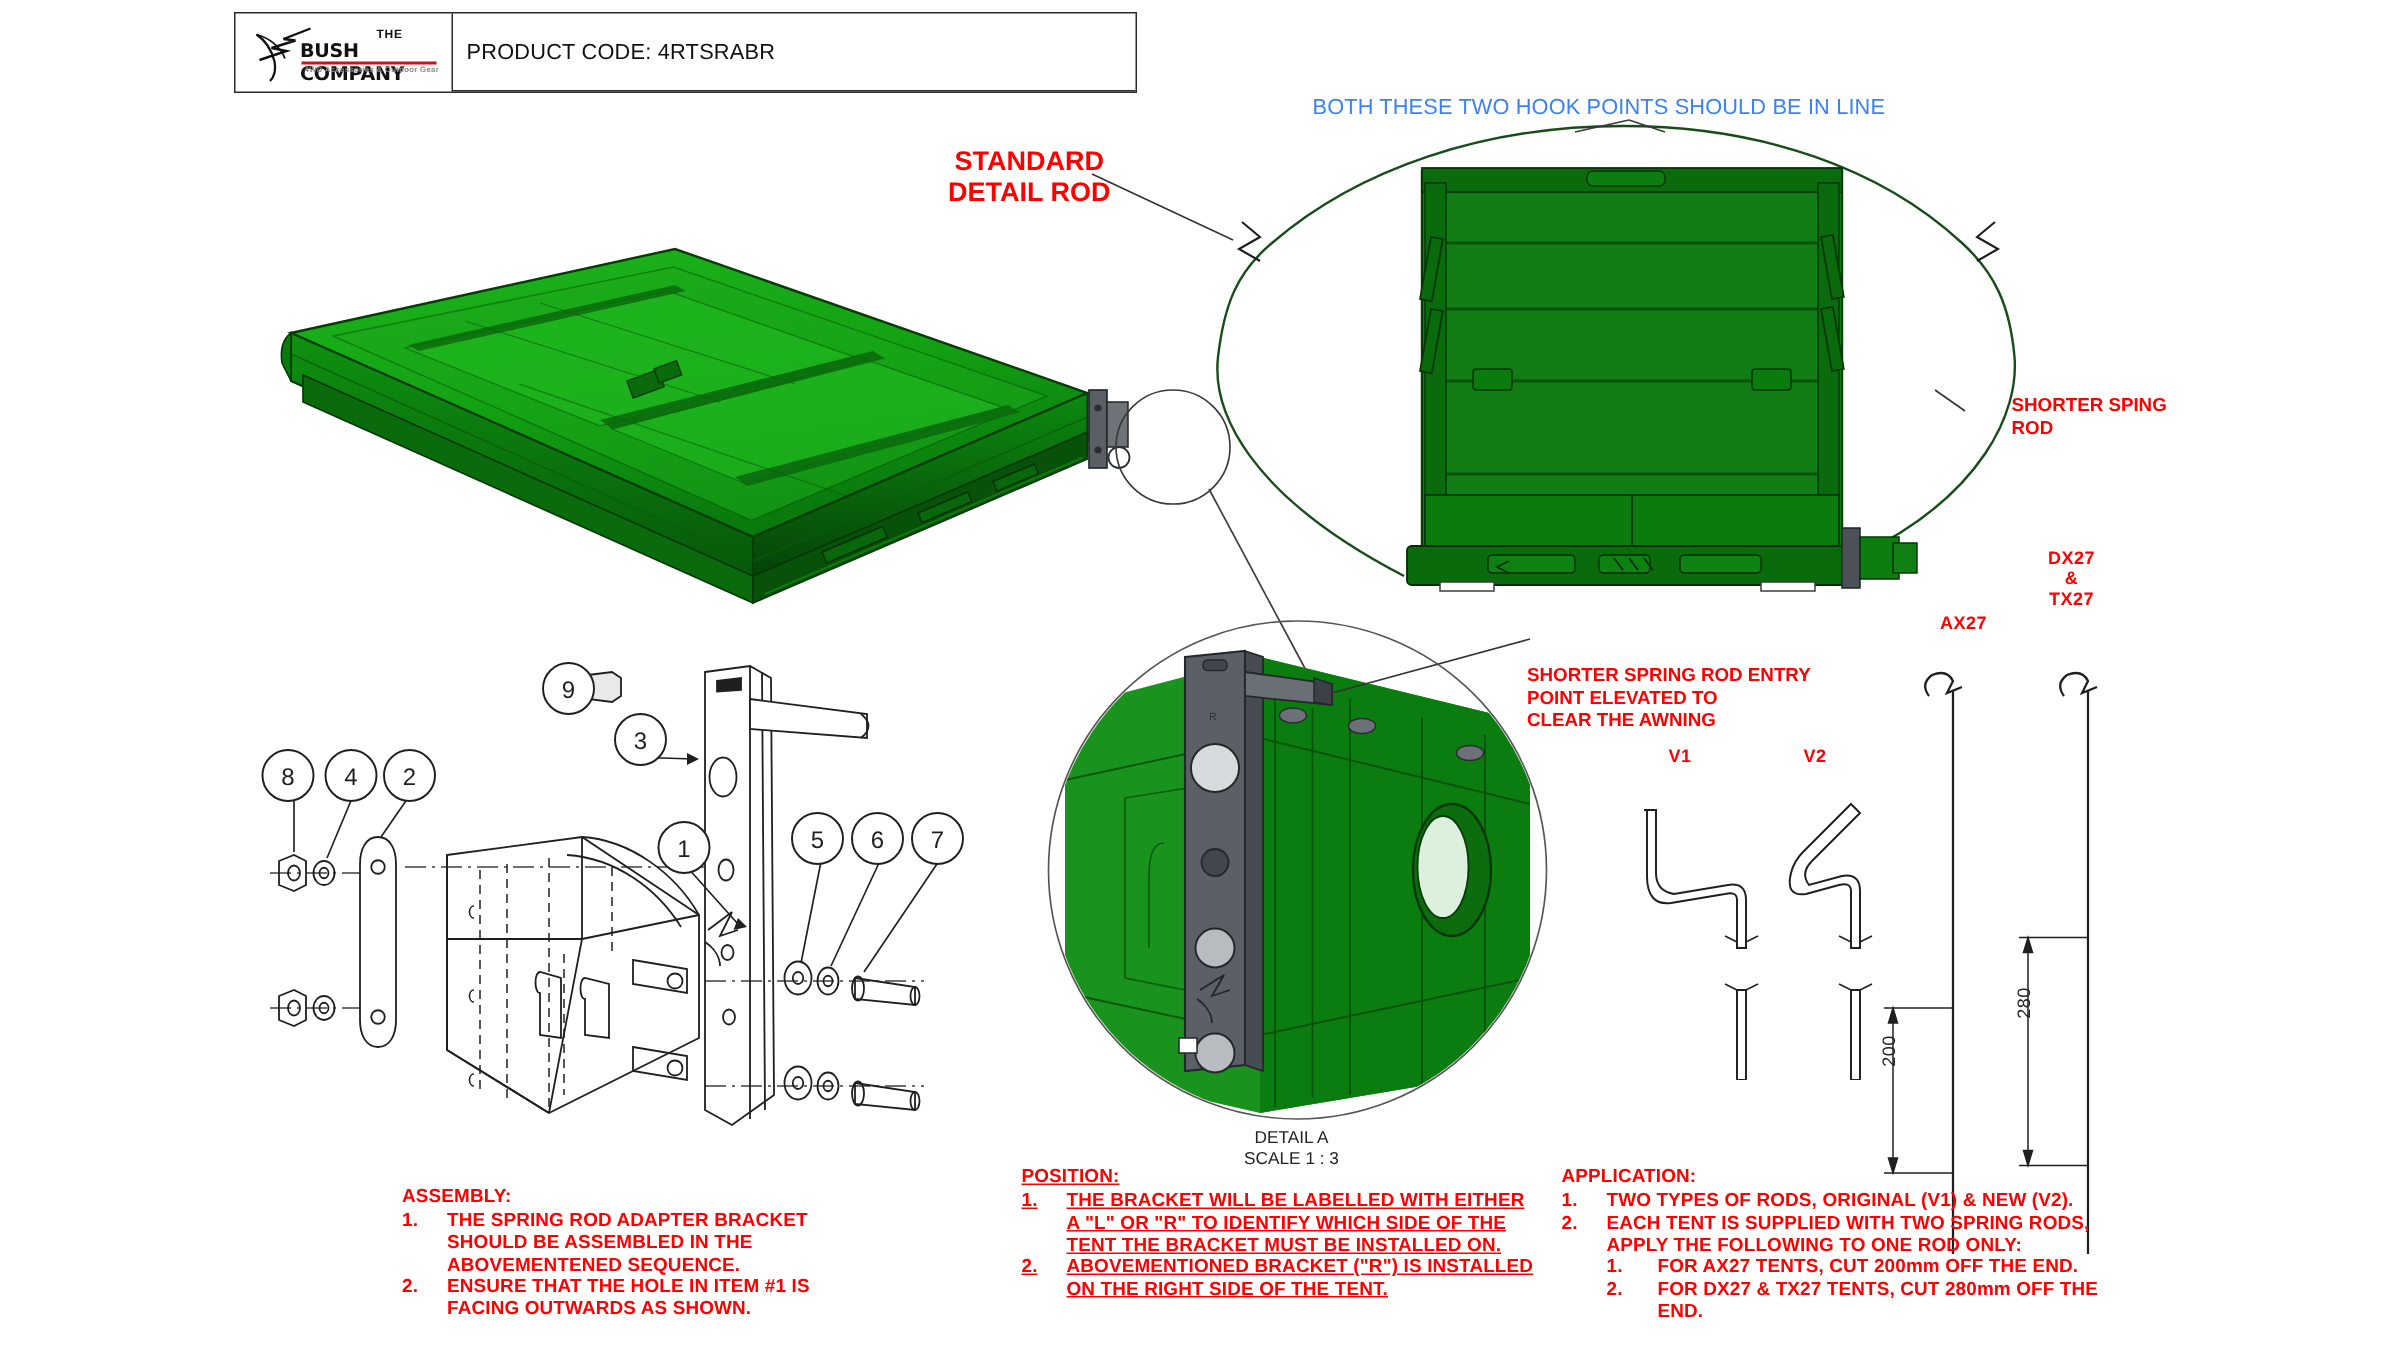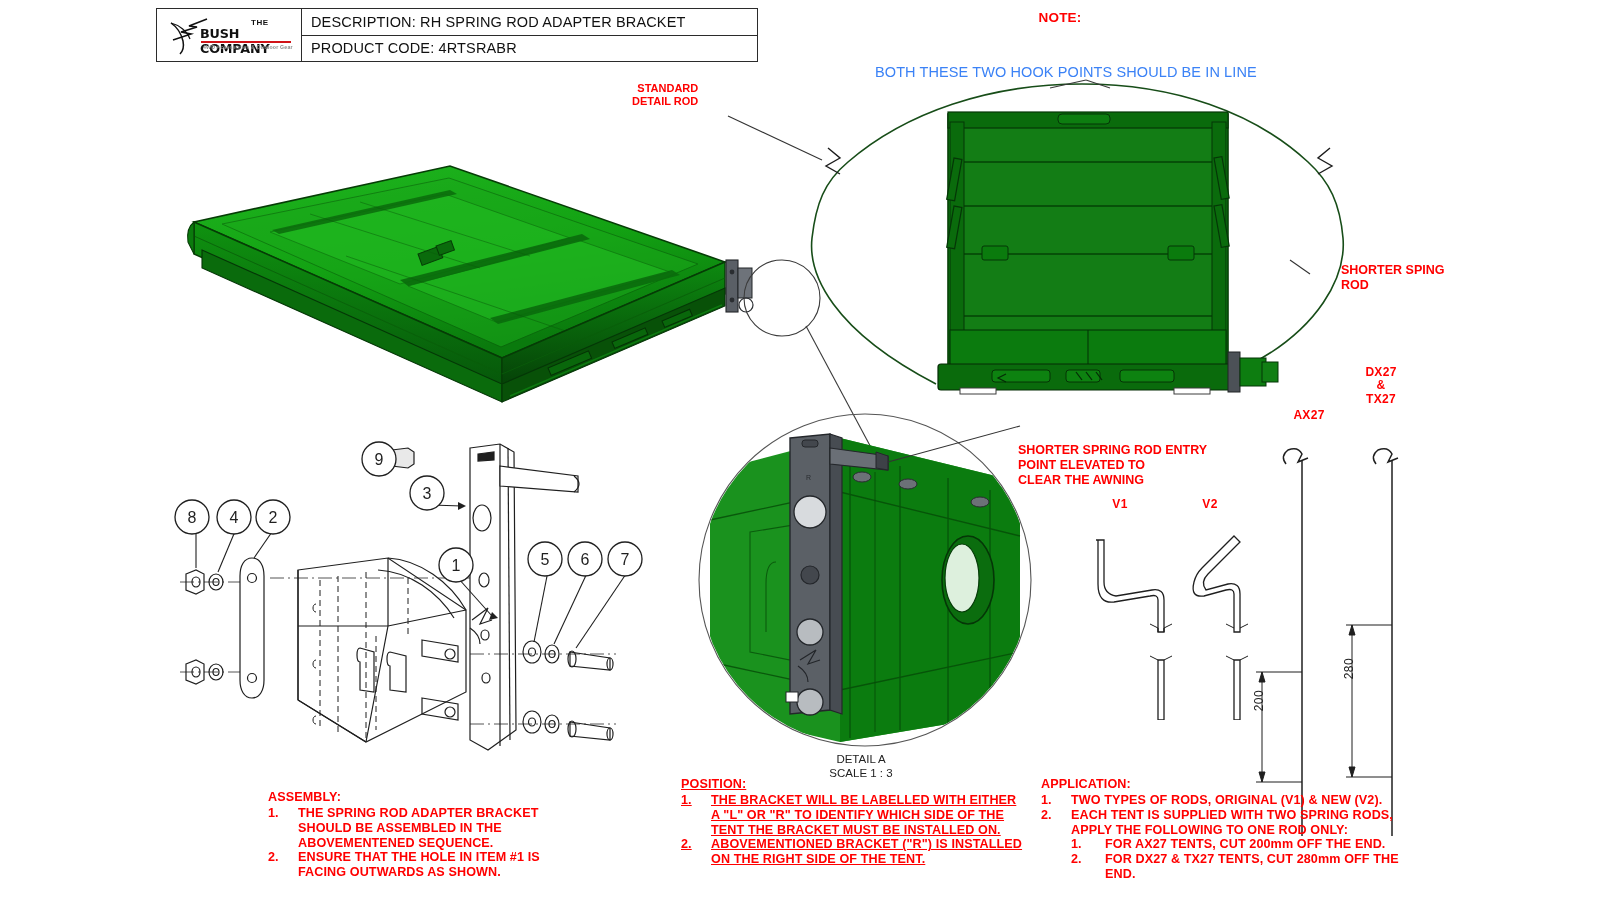--- a/index.html
+++ b/index.html
@@ -20,21 +20,21 @@
   .logo-tag{position:absolute;left:40px;top:31px;font-size:5.2px;font-weight:bold;color:#8a8a8a;letter-spacing:.2px;}
   .logo-mark{position:absolute;left:4px;top:4px;width:46px;height:38px;}
   #text-cell{flex:1;display:flex;flex-direction:column;}
   .tb-row{flex:1;display:flex;align-items:center;padding-left:9px;font-size:14.5px;letter-spacing:.15px;color:#111;}
   .tb-row:first-child{border-bottom:1px solid #2b2b2b;}
   
   .red{color:#ff0000;font-weight:bold;}
   .note-hdr{font-size:13.5px;font-weight:bold;color:#ff0000;letter-spacing:.2px;}
   #note-block{left:820px;top:10px;width:480px;text-align:center;line-height:1.18;}
   #hooks-note{left:875px;top:64px;font-size:14.5px;color:#3b82f6;letter-spacing:.1px;white-space:nowrap;}
-  #std-rod-label{left:632px;top:82px;font-size:11px;line-height:1.18;text-align:right;}
+  #std-rod-label{left:632px;top:97px;font-size:18px;line-height:1.18;text-align:center;}
   #shorter-rod-label{left:1309px;top:263px;font-size:12.5px;line-height:1.18;margin-left:32px;}
   #entry-label{left:1018px;top:411px;font-size:12.5px;line-height:1.2;margin-top:32px;}
   
   .leader{stroke:#333;stroke-width:1.1;fill:none;}
   
   .notes{font-size:12.6px;font-weight:bold;color:#ff0000;line-height:1.18;letter-spacing:.1px;}
   .notes .hdr{display:block;margin-bottom:1px;}
   .nrow{display:flex;}
   .nnum{width:30px;flex:none;}
   .nnum.sub{width:34px;flex:none;}
@@ -60,27 +60,25 @@
         <path d="M4 6 C10 10 14 16 16 24 C17 29 16 34 13 37" stroke="#111" stroke-width="1.5" fill="none"></path>
         <path d="M4 6 C12 8 20 14 23 22" stroke="#111" stroke-width="1.2" fill="none"></path>
       </svg>
       <span class="logo-the">THE</span>
       <span class="logo-bush">BUSH COMPANY</span>
       <span class="logo-rule"></span>
       <span class="logo-tag">4WD Accessories &amp; Outdoor Gear</span>
     </div>
   </div>
   <div id="text-cell">
-    <div class="tb-row">DESCRIPTION: RH SPRING ROD ADAPTER BRACKET</div>
     <div class="tb-row">PRODUCT CODE: 4RTSRABR</div>
   </div>
 </div>
 
 <div class="abs" id="note-block">
-  <div class="note-hdr">NOTE:</div>
 </div>
 <div class="abs" id="hooks-note">BOTH THESE TWO HOOK POINTS SHOULD BE IN LINE</div>
 
 <svg class="abs" style="left:150px;top:150px" width="680" height="260" viewBox="0 0 680 260">
   <defs>
     <linearGradient id="gTop" x1="0" y1="0" x2="0.4" y2="1">
       <stop offset="0%" stop-color="#1fb51f"></stop>
       <stop offset="55%" stop-color="#13a213"></stop>
       <stop offset="100%" stop-color="#0a7a0d"></stop>
     </linearGradient>

